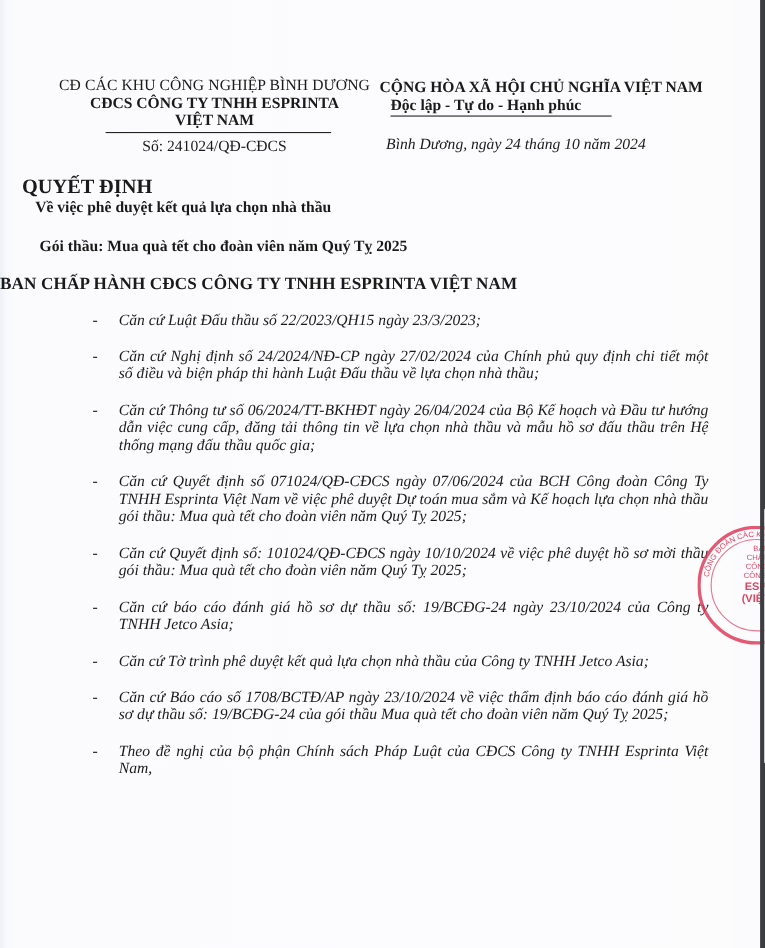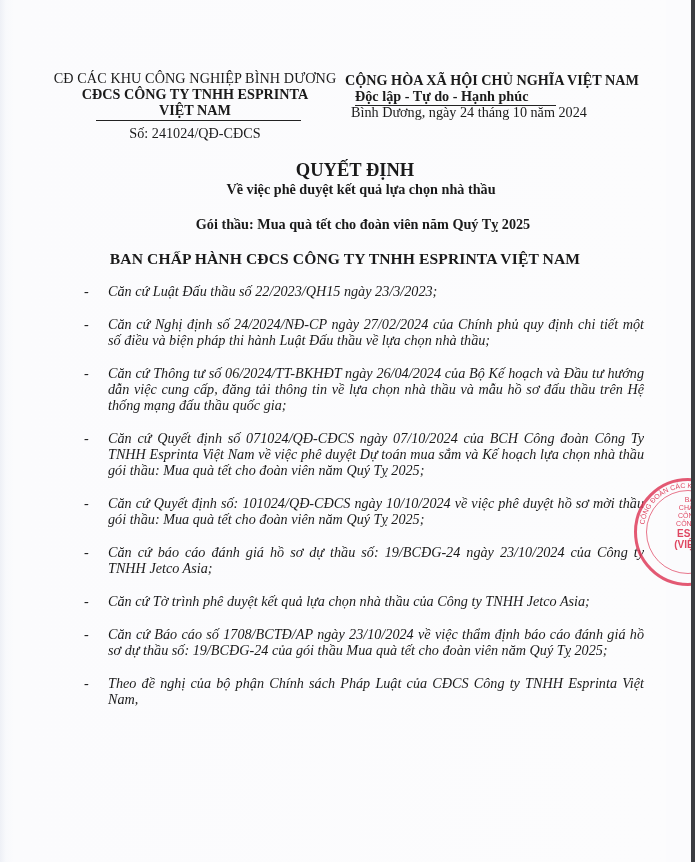--- a/index.html
+++ b/index.html
@@ -30,23 +30,23 @@
   .hdr-left .num { margin-top: 4px; font-size: 14.2px; text-align: center; }
   .hdr-right {
     position: absolute; left: 345px; top: 72px; width: 345px; text-align: left;
     font-size: 14.2px; line-height: 16px;
   }
   .hdr-right .nation { font-weight: bold; }
   .hdr-right .motto { font-weight: bold; display: inline-block; position: relative; }
   .hdr-right .motto-rule {
     position: absolute; left: 0; right: -28px; bottom: -2px; height: 1px; background: #222;
   }
-  .hdr-right .place { padding-left: 6px; }
+  .hdr-right .place { font-style: italic; margin-top: 19px; padding-left: 6px; }
 
-  .title-block { position: absolute; left: 0; top: 160px; width: 690px; text-align: center; }
+  .title-block { position: absolute; left: 0; top: 160px; width: 690px; text-align: left; }
   .title { font-weight: bold; font-size: 18.5px; line-height: 20px; padding-left: 20px; }
   .subtitle { font-weight: bold; font-size: 14.2px; line-height: 18px; padding-left: 32px; }
   .subtitle2 { font-weight: bold; font-size: 14.2px; line-height: 18px; margin-top: 17px; padding-left: 36px; }
   .board { font-weight: bold; font-size: 15.6px; line-height: 18px; margin-top: 17px; letter-spacing: 0.1px; }
 
   .list { position: absolute; left: 84px; top: 283px; width: 560px; margin: 0; padding: 0; list-style: none; }
   .list li {
     position: relative; padding-left: 24px; font-style: italic; font-size: 14.2px;
     line-height: 16px; text-align: justify; margin-bottom: 17px;
   }
@@ -106,21 +106,21 @@
     <div class="title">QUYẾT ĐỊNH</div>
     <div class="subtitle">Về việc phê duyệt kết quả lựa chọn nhà thầu</div>
     <div class="subtitle2">Gói thầu: Mua quà tết cho đoàn viên năm Quý Tỵ 2025</div>
     <div class="board">BAN CHẤP HÀNH CĐCS CÔNG TY TNHH ESPRINTA VIỆT NAM</div>
   </div>
 
   <ul class="list">
     <li><span class="dash">-</span><span>Căn cứ Luật Đấu thầu số 22/2023/QH15 ngày 23/3/2023;</span></li>
     <li><span class="dash">-</span><span>Căn cứ Nghị định số 24/2024/NĐ-CP ngày 27/02/2024 của Chính phủ quy định chi tiết một số điều và biện pháp thi hành Luật Đấu thầu về lựa chọn nhà thầu;</span></li>
     <li><span class="dash">-</span><span>Căn cứ Thông tư số 06/2024/TT-BKHĐT ngày 26/04/2024 của Bộ Kế hoạch và Đầu tư hướng dẫn việc cung cấp, đăng tải thông tin về lựa chọn nhà thầu và mẫu hồ sơ đấu thầu trên Hệ thống mạng đấu thầu quốc gia;</span></li>
-    <li><span class="dash">-</span><span>Căn cứ Quyết định số 071024/QĐ-CĐCS ngày 07/10/2024 của BCH Công đoàn Công Ty TNHH Esprinta Việt Nam về việc phê duyệt Dự toán mua sắm và Kế hoạch lựa chọn nhà thầu gói thầu: Mua quà tết cho đoàn viên năm Quý Tỵ 2025;</span></li>
+    <li><span class="dash">-</span><span>Căn cứ Quyết định số 071024/QĐ-CĐCS ngày 07/06/2024 của BCH Công đoàn Công Ty TNHH Esprinta Việt Nam về việc phê duyệt Dự toán mua sắm và Kế hoạch lựa chọn nhà thầu gói thầu: Mua quà tết cho đoàn viên năm Quý Tỵ 2025;</span></li>
     <li><span class="dash">-</span><span>Căn cứ Quyết định số: 101024/QĐ-CĐCS ngày 10/10/2024 về việc phê duyệt hồ sơ mời thầu gói thầu: Mua quà tết cho đoàn viên năm Quý Tỵ 2025;</span></li>
     <li><span class="dash">-</span><span>Căn cứ báo cáo đánh giá hồ sơ dự thầu số: 19/BCĐG-24 ngày 23/10/2024 của Công ty TNHH Jetco Asia;</span></li>
     <li><span class="dash">-</span><span>Căn cứ Tờ trình phê duyệt kết quả lựa chọn nhà thầu của Công ty TNHH Jetco Asia;</span></li>
     <li><span class="dash">-</span><span>Căn cứ Báo cáo số 1708/BCTĐ/AP ngày 23/10/2024 về việc thẩm định báo cáo đánh giá hồ sơ dự thầu số: 19/BCĐG-24 của gói thầu Mua quà tết cho đoàn viên năm Quý Tỵ 2025;</span></li>
     <li><span class="dash">-</span><span>Theo đề nghị của bộ phận Chính sách Pháp Luật của CĐCS Công ty TNHH Esprinta Việt Nam,</span></li>
   </ul>
 
   <div class="stamp">
     <div class="stamp-circle"></div>
     <div class="stamp-inner"></div>

